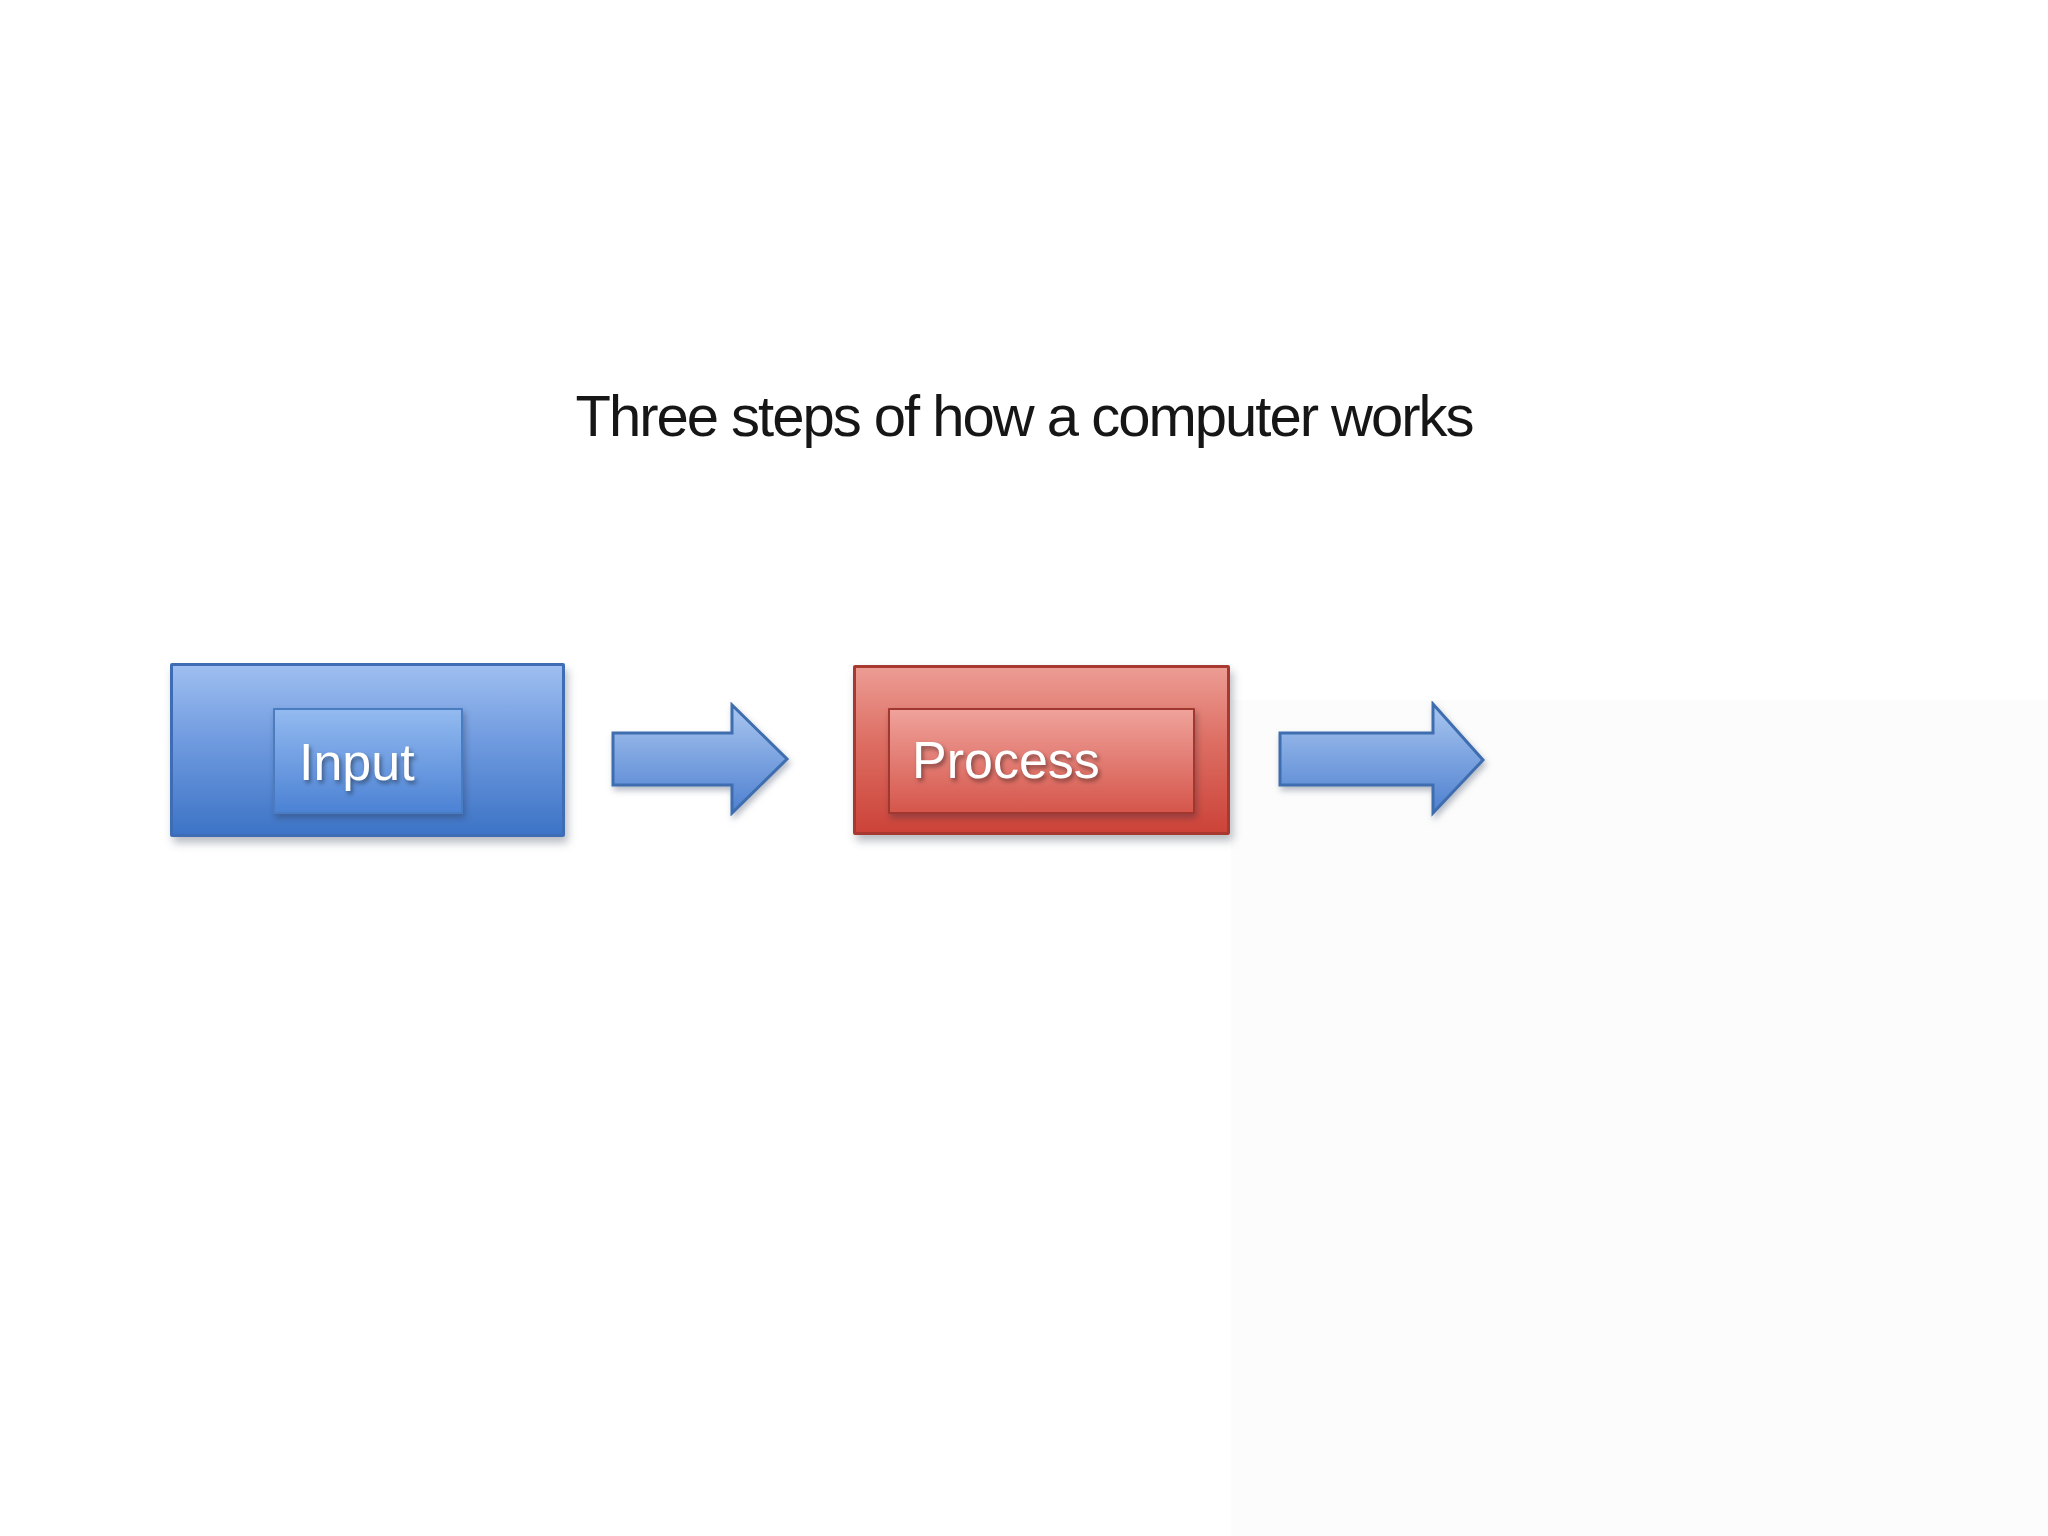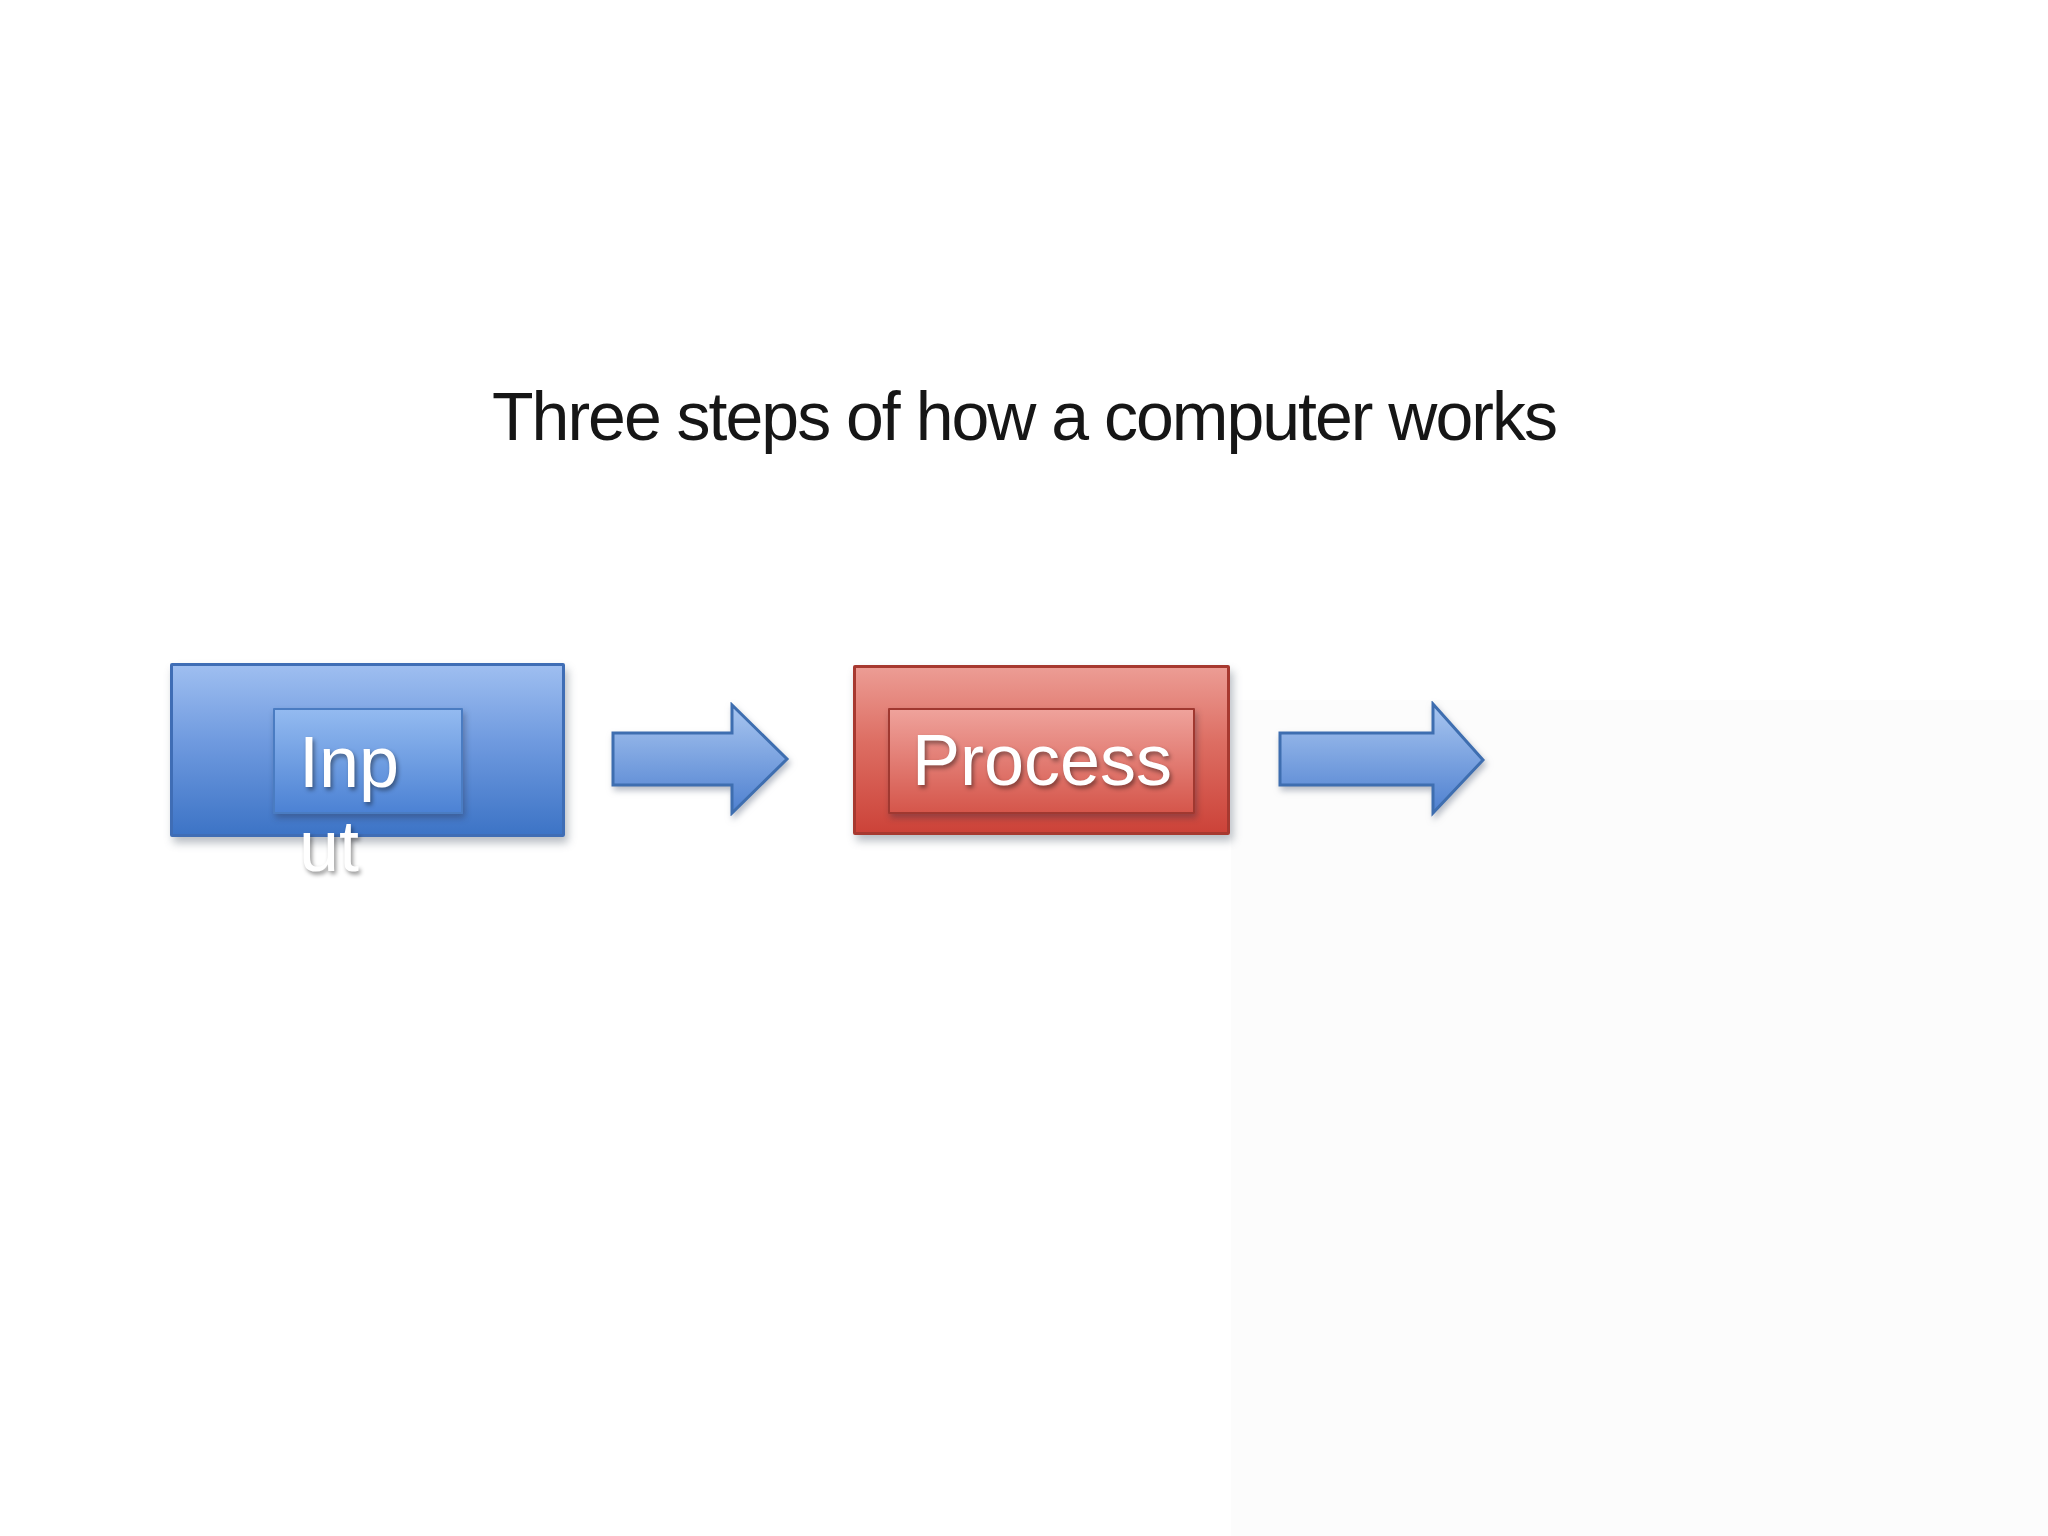--- a/index.html
+++ b/index.html
@@ -23,21 +23,21 @@
     width: 817px;
     height: 836px;
     background: rgba(0,0,0,0.010);
   }
   .slide-title {
     position: absolute;
     left: 0;
     top: 370px;
     width: 2048px;
     text-align: center;
-    font-size: 68px;
+    font-size: 58px;
     line-height: 92px;
     letter-spacing: -2px;
     color: #161616;
     white-space: nowrap;
   }
   .step-box {
     position: absolute;
     box-sizing: border-box;
     border-radius: 2px;
     box-shadow: 3px 6px 9px rgba(100,110,125,0.45);
@@ -45,21 +45,21 @@
   .inner-panel {
     position: absolute;
     box-sizing: border-box;
     border-radius: 1px;
     box-shadow: 2px 4px 6px rgba(40,40,60,0.35);
     overflow: visible;
   }
   .step-label {
     position: absolute;
     color: #ffffff;
-    font-size: 72px;
+    font-size: 52px;
     line-height: 84px;
     text-shadow: 2px 3px 4px rgba(0,0,0,0.42);
     white-space: nowrap;
   }
   
   .box-input {
     left: 170px; top: 663px; width: 395px; height: 174px;
     border: 3px solid #3f6db5;
     background: linear-gradient(180deg, #9ebef0 0%, #6f9adf 45%, #3d74c6 100%);
   }

